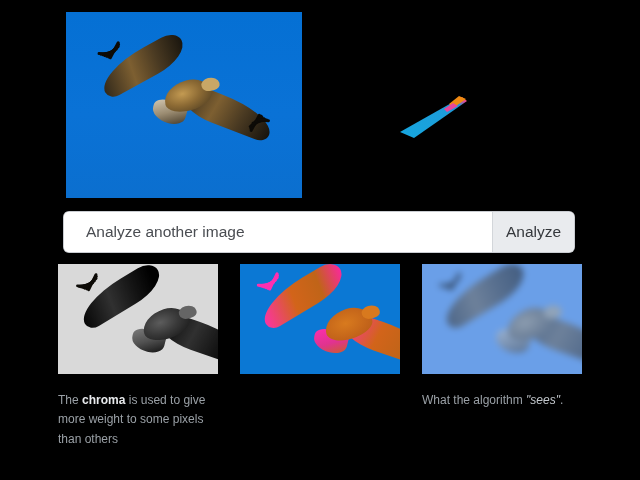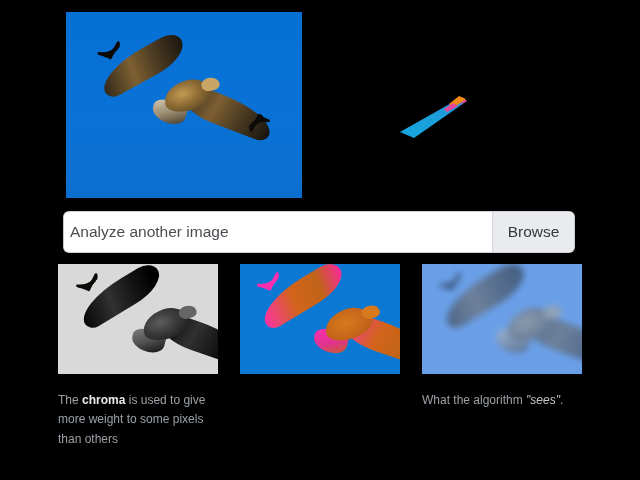--- a/index.html
+++ b/index.html
@@ -119,21 +119,21 @@
     overflow: hidden;
   }
   .search-input {
     flex: 1 1 auto;
     border: none;
     outline: none;
     background: #ffffff;
     font-family: "Liberation Sans", sans-serif;
     font-size: 15.5px;
     color: #3c4043;
-    padding: 0 0 0 6px;
+    padding: 0 0 0 22px;
   }
   .search-input::placeholder { color: #4a4d52; opacity: 1; }
   .browse-button {
     flex: 0 0 auto;
     width: 82px;
     background: #e9ebee;
     border: none;
     border-left: 1px solid #d3d6da;
     font-family: "Liberation Sans", sans-serif;
     font-size: 15.5px;
@@ -232,21 +232,21 @@
       </defs>
       <polygon points="66,5 71,9 18,46 4,40" fill="url(#wedgeGrad)"></polygon>
       <polygon points="63,4 70,7 57,16 53,12" fill="#f08a12"></polygon>
       <polygon points="57,11 62,14 51,20 48,17" fill="#e8479b"></polygon>
     </svg>
   </div>
 </div>
 
 <div class="search-row">
   <input class="search-input" type="text" placeholder="Analyze another image" value="" style="">
-  <button class="browse-button">Browse</button>
+  <button class="browse-button">Analyze</button>
 </div>
 
 <div class="cards">
 
   <div class="card">
     <div class="card-thumb t1">
       <div class="t1-bg"></div>
       <div class="eagle">
         <div class="wing wing-l"></div>
         <div class="wing wing-r"></div>

